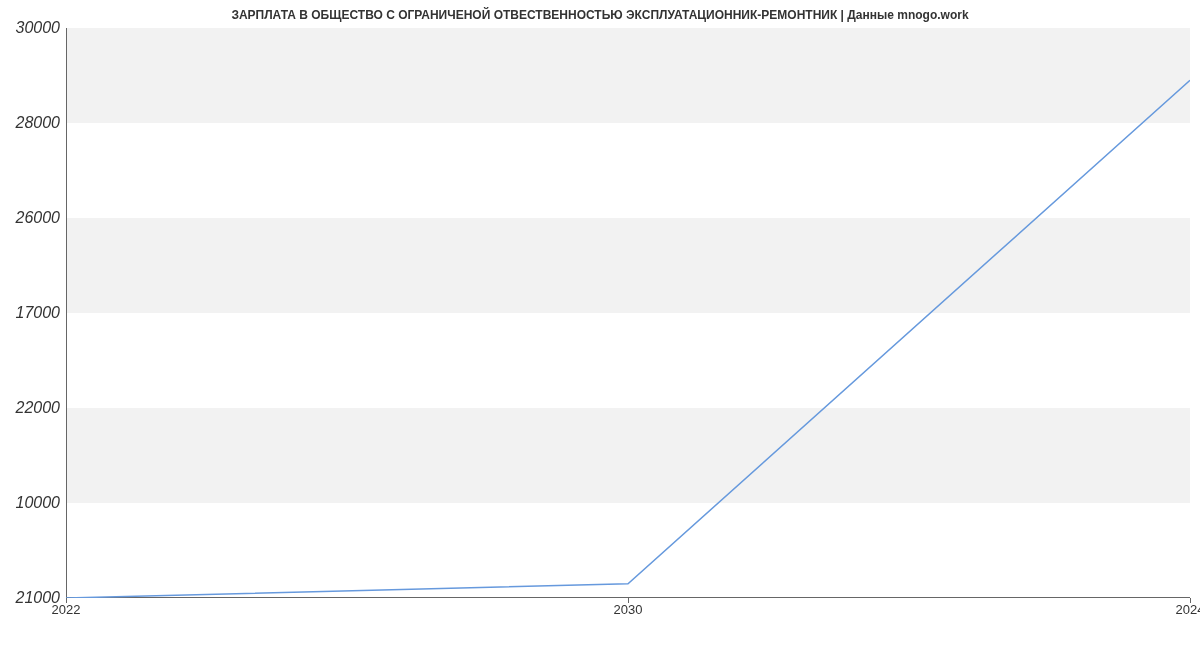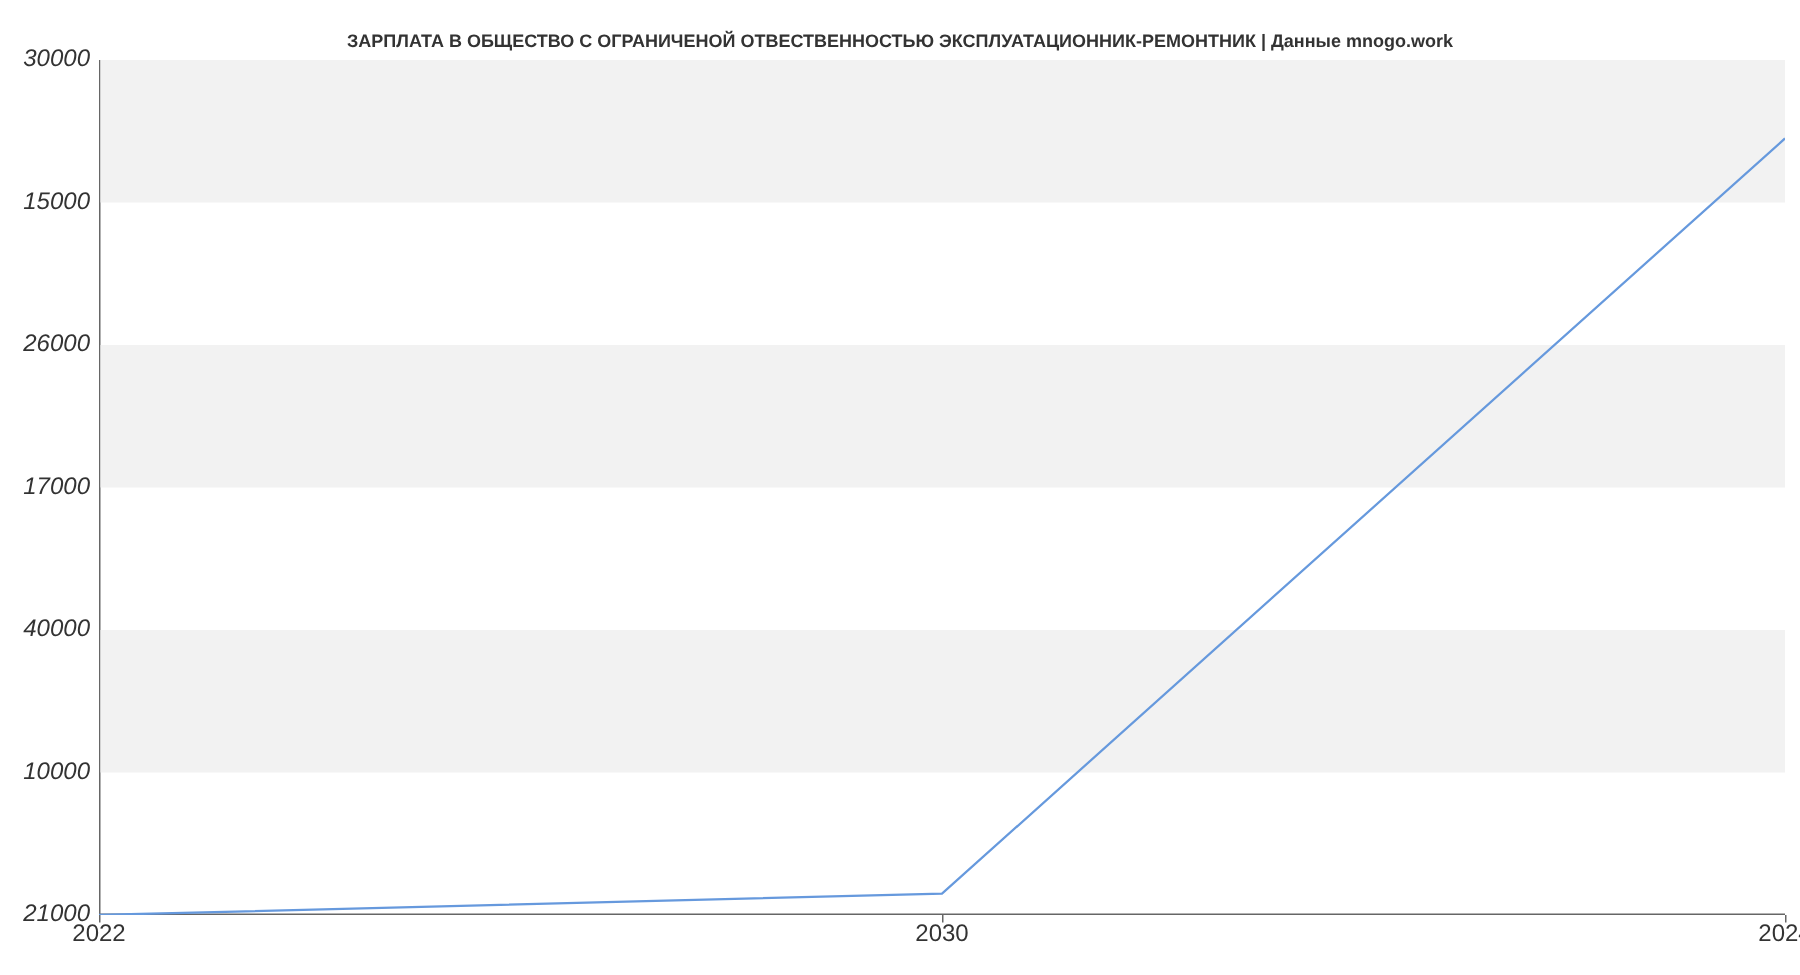--- a/index.html
+++ b/index.html
@@ -5,21 +5,21 @@
     * { margin: 0; padding: 0; box-sizing: border-box; }
     body {
       font-family: Verdana, Geneva, sans-serif;
       background: #ffffff;
       width: 1200px;
       height: 650px;
       position: relative;
     }
     .chart-container {
       position: absolute;
-      top: 12px;
+      top: 0;
       left: 0;
       width: 1200px;
       height: 538px;
       border-radius: 32px;
     }
     .chart-title {
       position: absolute;
       top: 8px;
       left: 0;
       width: 1200px;
@@ -49,21 +49,21 @@
       width: 54px;
       text-align: right;
       font-size: 16px;
       color: #333;
       transform: translateY(-50%);
       font-style: italic;
     }
     .x-tick-label {
       position: absolute;
       top: 602px;
-      font-size: 16px;
+      font-size: 13px;
       color: #333;
       transform: translateX(-50%);
     }
     .x-tick {
       position: absolute;
       top: 598px;
       width: 1px;
       height: 5px;
       background: #666;
     }
@@ -83,24 +83,24 @@
   <div class="chart-title">ЗАРПЛАТА В ОБЩЕСТВО С ОГРАНИЧЕНОЙ ОТВЕСТВЕННОСТЬЮ ЭКСПЛУАТАЦИОННИК-РЕМОНТНИК | Данные mnogo.work</div>
 
   <div class="plot-area">
     <div class="grid-band" style="top:0px;height:95px;"></div>
     <div class="grid-band" style="top:190px;height:95px;"></div>
     <div class="grid-band" style="top:380px;height:95px;"></div>
   </div>
 
   <div class="y-tick-label" style="top:598px;">21000</div>
   <div class="y-tick-label" style="top:503px;">10000</div>
-  <div class="y-tick-label" style="top:408px;">40000</div>
+  <div class="y-tick-label" style="top:408px;">22000</div>
   <div class="y-tick-label" style="top:313px;">17000</div>
   <div class="y-tick-label" style="top:218px;">26000</div>
-  <div class="y-tick-label" style="top:123px;">15000</div>
+  <div class="y-tick-label" style="top:123px;">28000</div>
   <div class="y-tick-label" style="top:28px;">30000</div>
 
   <div class="x-tick" style="left:66px;"></div>
   <div class="x-tick" style="left:628px;"></div>
   <div class="x-tick" style="left:1190px;"></div>
 
   <div class="x-tick-label" style="left:66px;">2022</div>
   <div class="x-tick-label" style="left:628px;">2030</div>
   <div class="x-tick-label" style="left:1190px;">2024</div>
 

